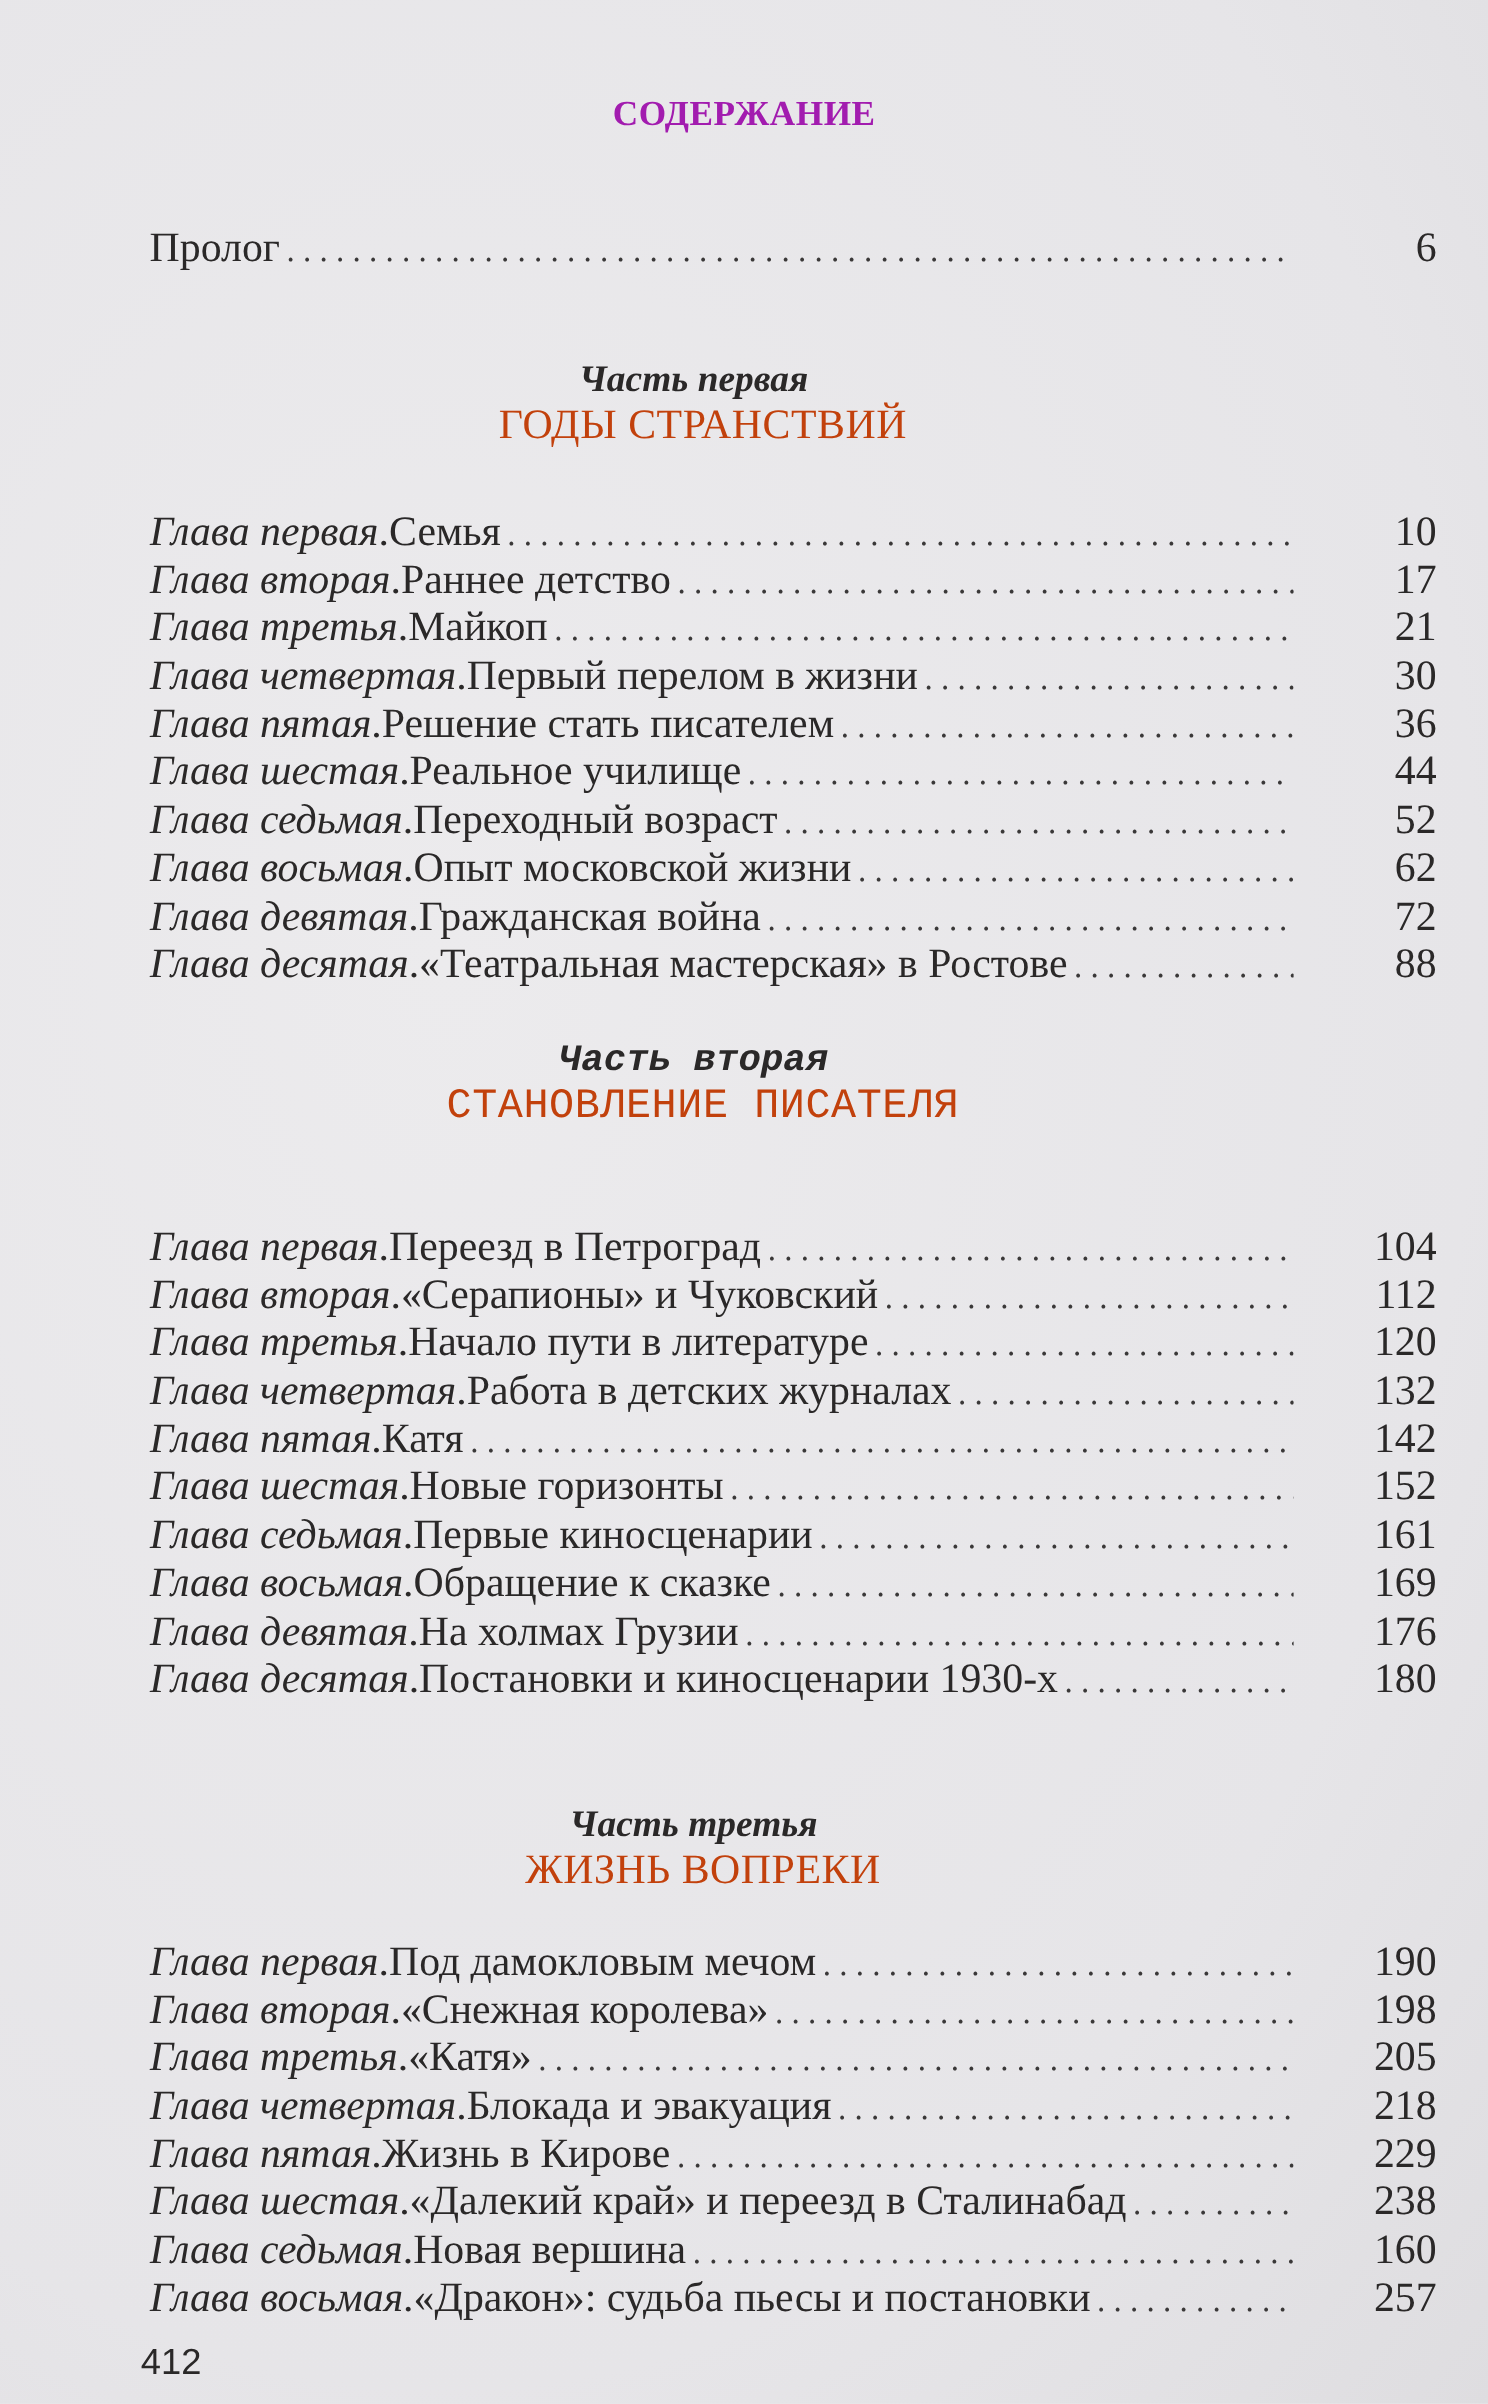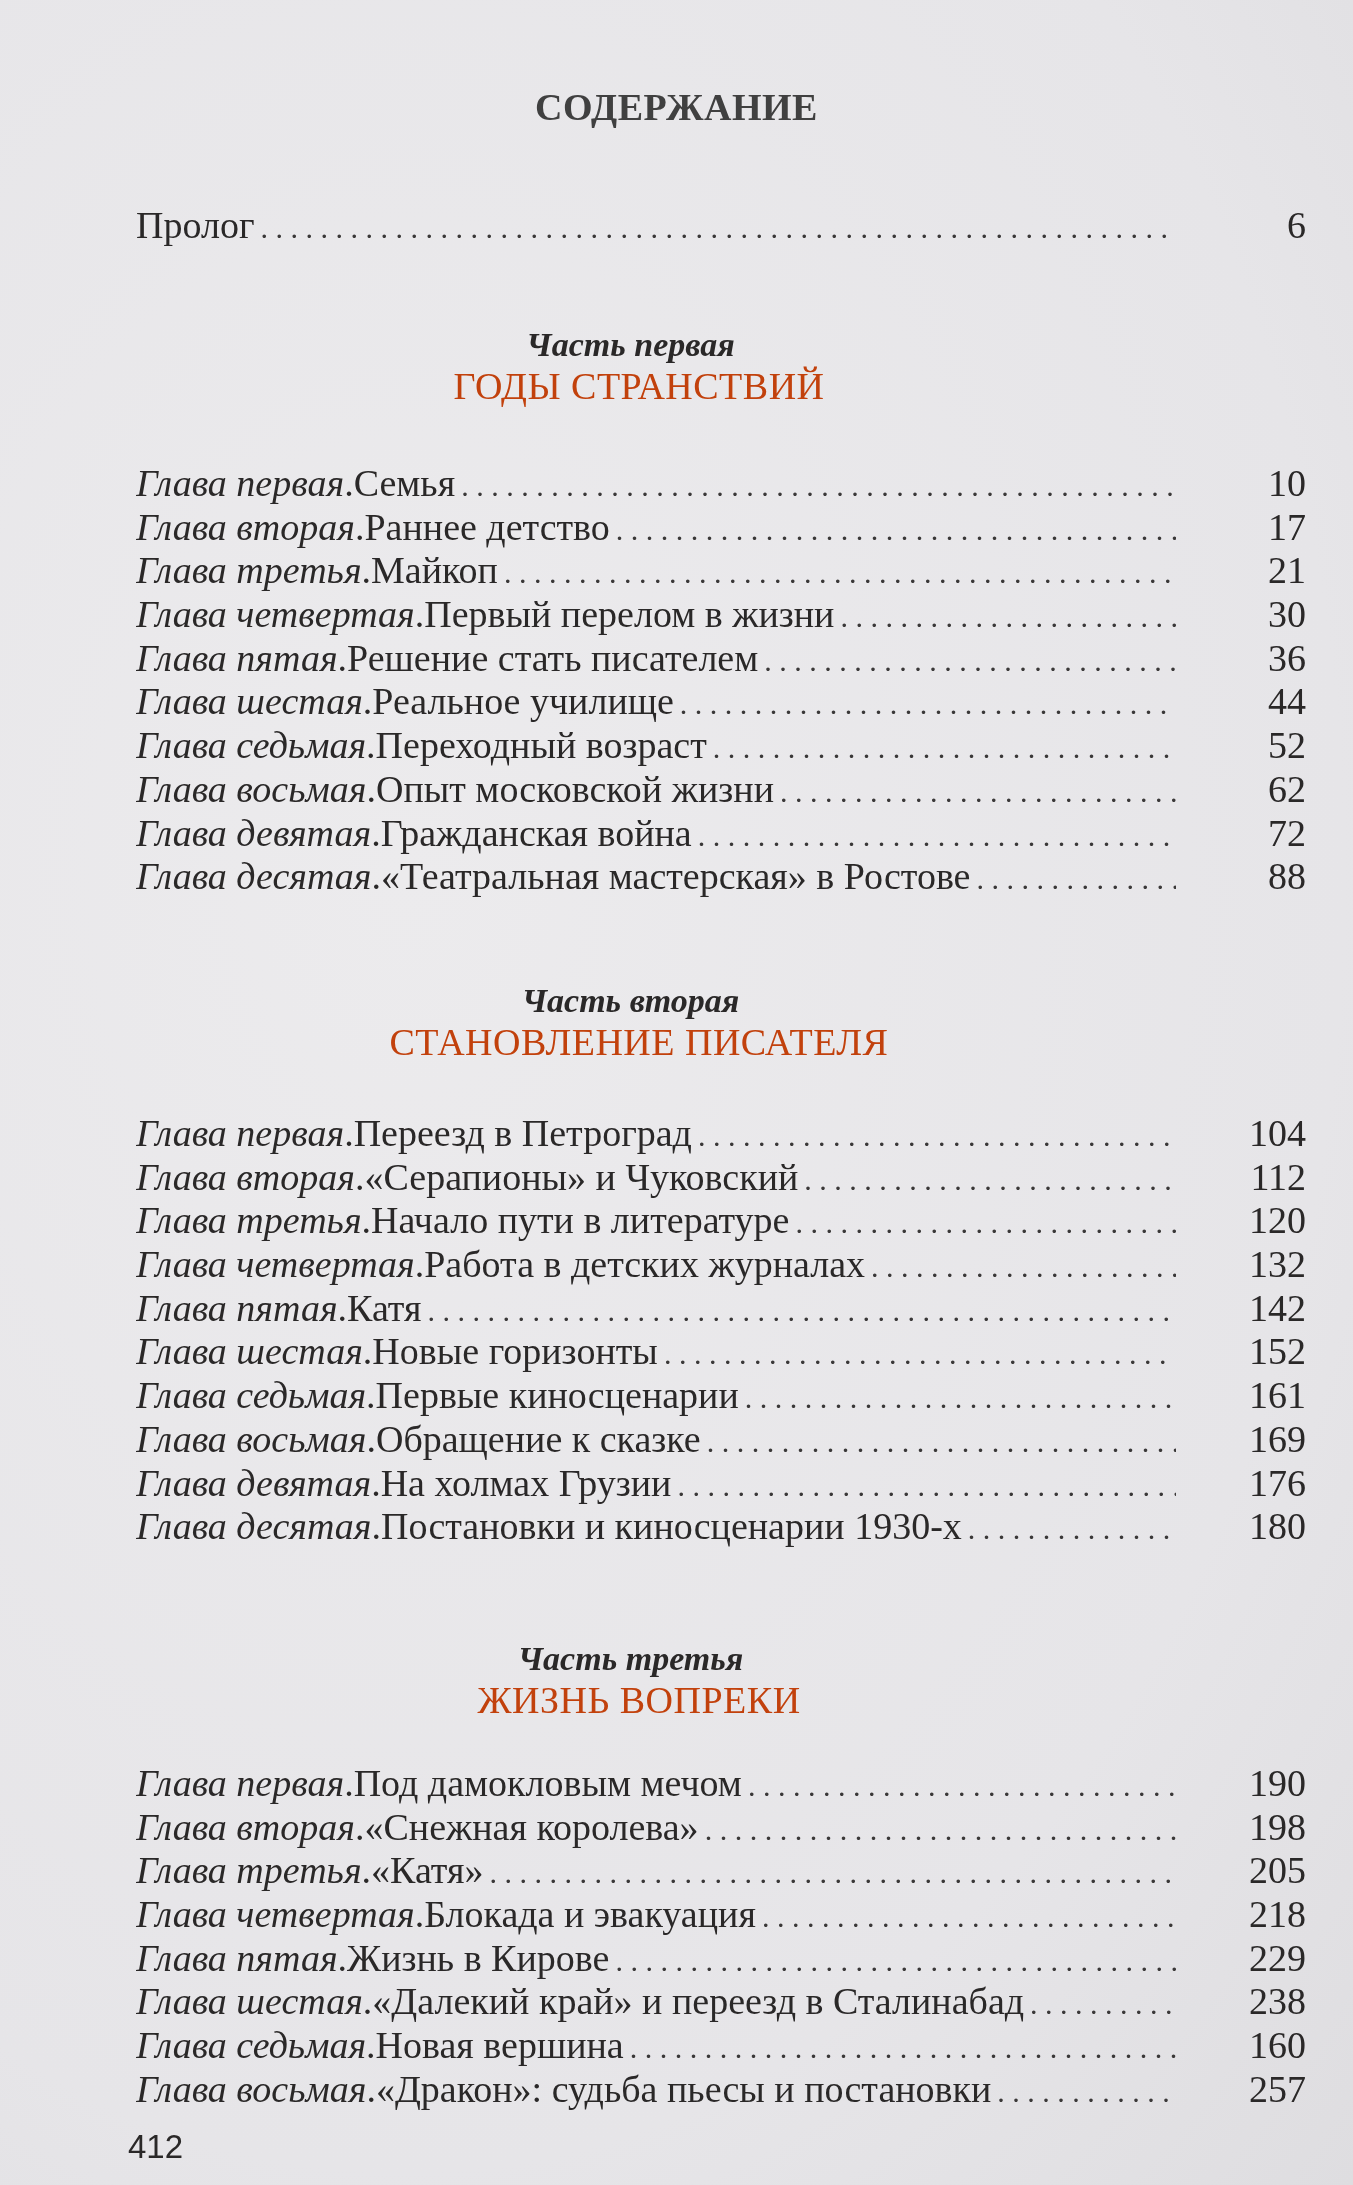--- a/index.html
+++ b/index.html
@@ -17,23 +17,23 @@
       position: absolute;
       left: 0; top: 0;
       width: 1353px; height: 2185px;
     }
     .toc-title {
       position: absolute;
       left: 0; width: 1353px;
       top: 85px;
       text-align: center;
       font-weight: bold;
-      font-size: 38px;
+      font-size: 32px;
       letter-spacing: 0.5px;
-      color: #404040;
+      color: #a21caf;
     }
     .prolog {
       position: absolute;
       left: 136px; width: 1170px;
       top: 204px;
       height: 50px;
     }
     .part-head {
       position: absolute;
       left: 0; width: 1261px;
@@ -206,21 +206,21 @@
         <div class="label-wrap">
           <span class="chap-num">Глава десятая</span>
           <span>. </span>
           <span class="chap-title">«Театральная мастерская» в Ростове</span>
           <span class="leader"></span>
         </div>
         <span class="page-num">88</span>
       </div>
   </div>
 
-  <div class="part-head" style="top:982px;">
+  <div class="part-head" style="top:946px;font-family:Liberation Mono, monospace;">
     <div class="part-label">Часть вторая</div>
     <div class="part-title">СТАНОВЛЕНИЕ ПИСАТЕЛЯ</div>
   </div>
   <div class="chapter-list" style="top:1112px;">
     <div class="row">
         <div class="label-wrap">
           <span class="chap-num">Глава первая</span>
           <span>. </span>
           <span class="chap-title">Переезд в Петроград</span>
           <span class="leader"></span>

